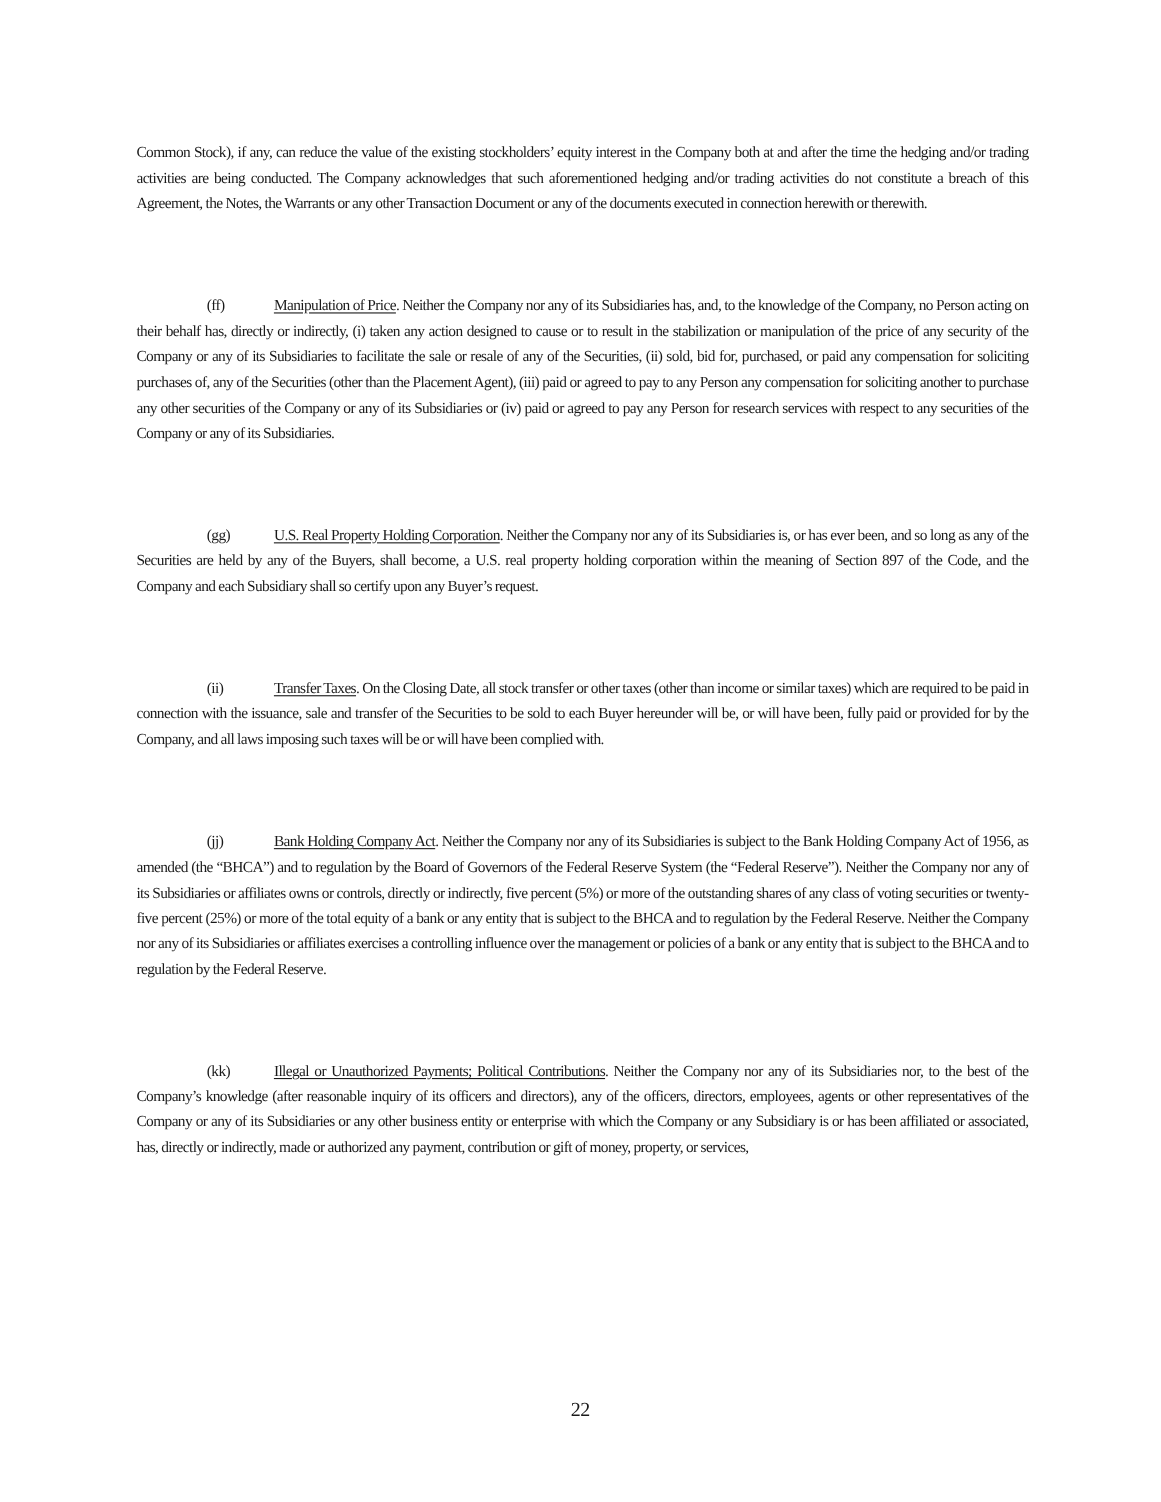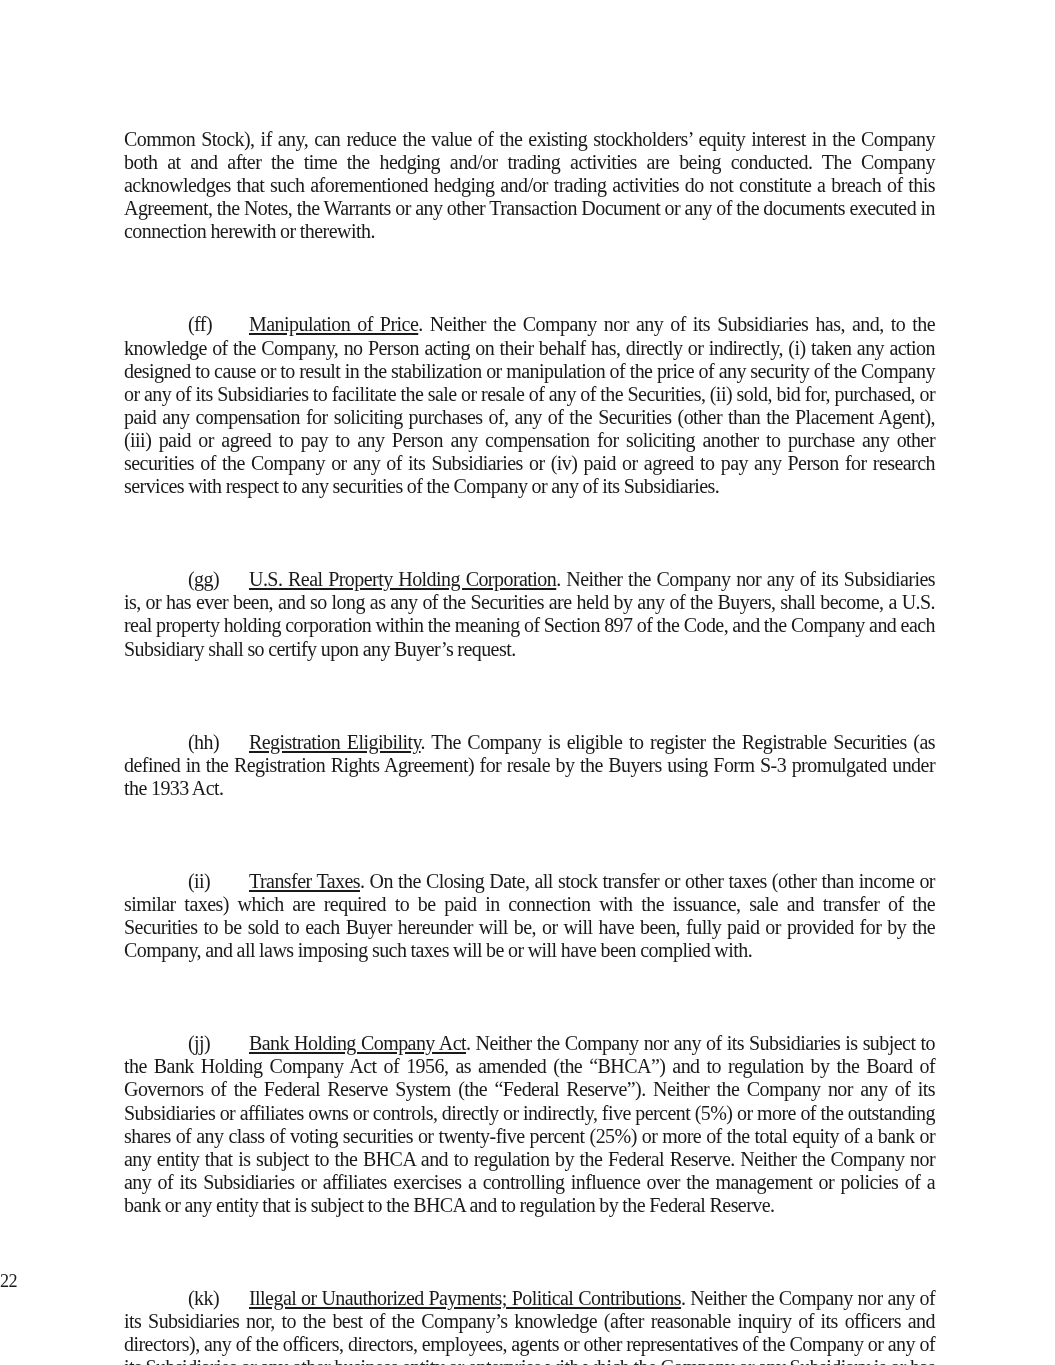--- a/index.html
+++ b/index.html
@@ -16,21 +16,21 @@
       font-family: "Liberation Serif", "DejaVu Serif", serif;
     }
     .page {
       position: absolute;
       left: 124px;
       top: 128px;
       width: 811px;
     }
     .para {
       margin: 0 0 22px 0;
-      font-size: 20px;
+      font-size: 14px;
       line-height: 23.1px;
       text-align: justify;
       letter-spacing: -0.55px;
       word-spacing: -0.3px;
     }
     .para.first {
       margin-bottom: 22px;
     }
     .sec-num {
       display: inline-block;
@@ -40,35 +40,35 @@
     }
     .sec-title {
       text-decoration: underline;
       text-underline-offset: 2px;
     }
     .page-number {
       position: absolute;
       top: 1271px;
       left: 0;
       width: 1055px;
+      text-align: center;
       font-size: 18.2px;
       letter-spacing: -0.5px;
     }
   </style>
 </head>
 <body>
 
 <div class="page">
   <p class="para first">Common Stock), if any, can reduce the value of the existing stockholders’ equity interest in the Company both at and after the time the hedging and/or trading activities are being conducted.  The Company acknowledges that such aforementioned hedging and/or trading activities do not constitute a breach of this Agreement, the Notes, the Warrants or any other Transaction Document or any of the documents executed in connection herewith or therewith.</p>
 
   <p class="para"><span class="sec-num">(ff)</span><span class="sec-title">Manipulation of Price</span><span>.  Neither the Company nor any of its Subsidiaries has, and, to the knowledge of the Company, no Person acting on their behalf has, directly or indirectly, (i) taken any action designed to cause or to result in the stabilization or manipulation of the price of any security of the Company or any of its Subsidiaries to facilitate the sale or resale of any of the Securities, (ii) sold, bid for, purchased, or paid any compensation for soliciting purchases of, any of the Securities (other than the Placement Agent), (iii) paid or agreed to pay to any Person any compensation for soliciting another to purchase any other securities of the Company or any of its Subsidiaries or (iv) paid or agreed to pay any Person for research services with respect to any securities of the Company or any of its Subsidiaries.</span></p>
 
   <p class="para"><span class="sec-num">(gg)</span><span class="sec-title">U.S. Real Property Holding Corporation</span><span>.  Neither the Company nor any of its Subsidiaries is, or has ever been, and so long as any of the Securities are held by any of the Buyers, shall become, a U.S. real property holding corporation within the meaning of Section 897 of the Code, and the Company and each Subsidiary shall so certify upon any Buyer’s request.</span></p>
 
-  <p class="para"><span class="sec-num">(hh)</span><span class="sec-title">Registration Eligibility</span><span>.  The Company is eligible to register the Registrable Securities (as defined in the Registration Rights Agreement) for resale by the Buyers using Form S-3 promulgated under the 1933 Act.</span></p>
 
   <p class="para"><span class="sec-num">(ii)</span><span class="sec-title">Transfer Taxes</span><span>.  On the Closing Date, all stock transfer or other taxes (other than income or similar taxes) which are required to be paid in connection with the issuance, sale and transfer of the Securities to be sold to each Buyer hereunder will be, or will have been, fully paid or provided for by the Company, and all laws imposing such taxes will be or will have been complied with.</span></p>
 
   <p class="para"><span class="sec-num">(jj)</span><span class="sec-title">Bank Holding Company Act</span><span>.  Neither the Company nor any of its Subsidiaries is subject to the Bank Holding Company Act of 1956, as amended (the “BHCA”) and to regulation by the Board of Governors of the Federal Reserve System (the “Federal Reserve”).  Neither the Company nor any of its Subsidiaries or affiliates owns or controls, directly or indirectly, five percent (5%) or more of the outstanding shares of any class of voting securities or twenty-five percent (25%) or more of the total equity of a bank or any entity that is subject to the BHCA and to regulation by the Federal Reserve.  Neither the Company nor any of its Subsidiaries or affiliates exercises a controlling influence over the management or policies of a bank or any entity that is subject to the BHCA and to regulation by the Federal Reserve.</span></p>
 
   <p class="para"><span class="sec-num">(kk)</span><span class="sec-title">Illegal or Unauthorized Payments; Political Contributions</span><span>.  Neither the Company nor any of its Subsidiaries nor, to the best of the Company’s knowledge (after reasonable inquiry of its officers and directors), any of the officers, directors, employees, agents or other representatives of the Company or any of its Subsidiaries or any other business entity or enterprise with which the Company or any Subsidiary is or has been affiliated or associated, has, directly or indirectly, made or authorized any payment, contribution or gift of money, property, or services,</span></p>
 </div>
 
 <div class="page-number">22</div>
 

